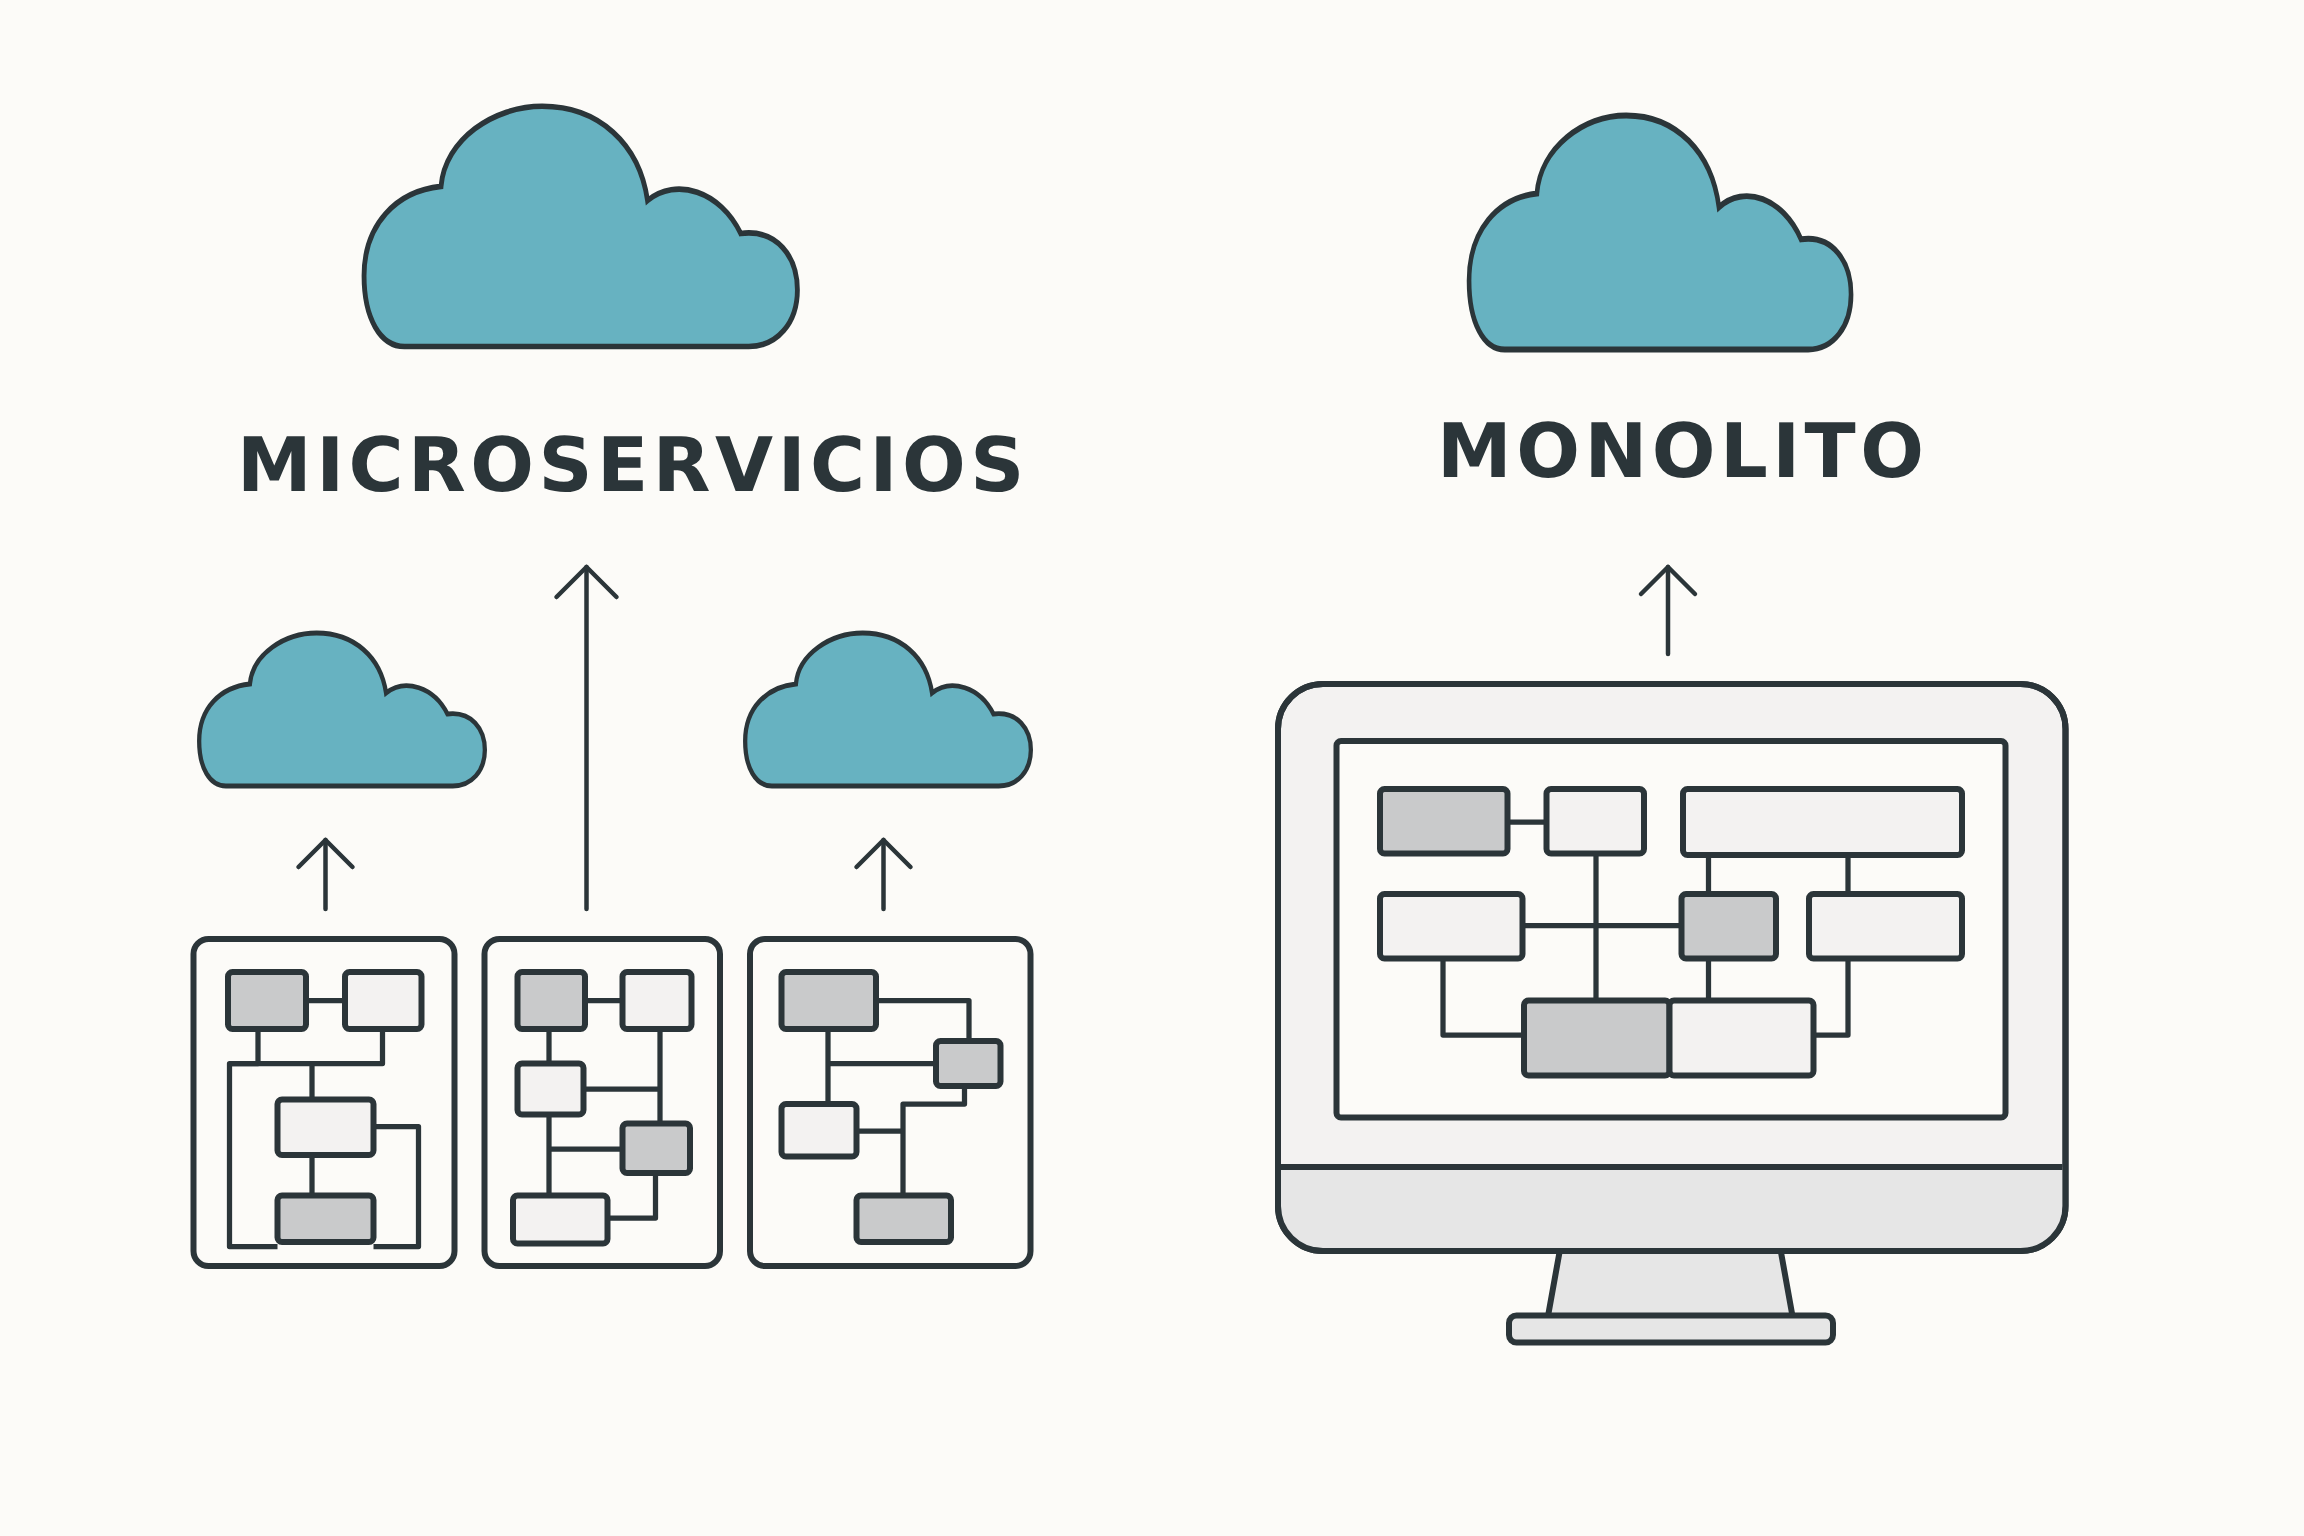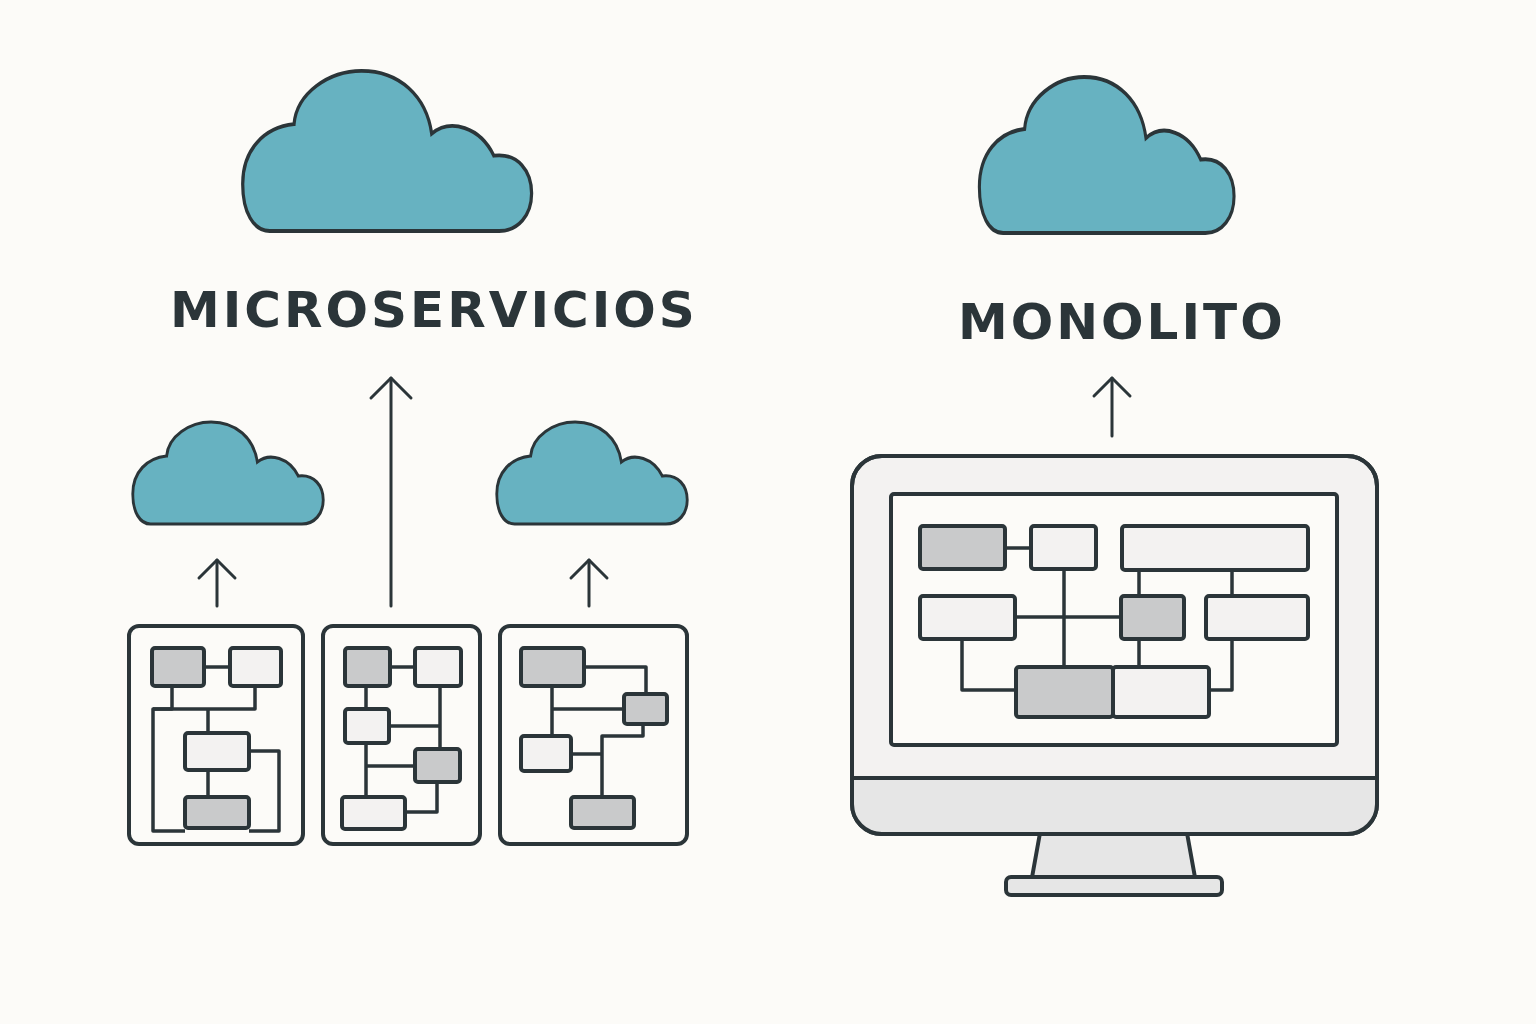--- a/index.html
+++ b/index.html
@@ -126,15 +126,15 @@
       <rect x="1031" y="526" width="65" height="43" rx="3" fill="#f3f2f1" stroke-width="4"></rect>
       <rect x="1122" y="526" width="186" height="44" rx="3" fill="#f3f2f1" stroke-width="4"></rect>
       <rect x="920" y="596" width="95" height="43" rx="3" fill="#f3f2f1" stroke-width="4"></rect>
       <rect x="1121" y="596" width="63" height="43" rx="3" fill="#c9cacb" stroke-width="4"></rect>
       <rect x="1206" y="596" width="102" height="43" rx="3" fill="#f3f2f1" stroke-width="4"></rect>
       <rect x="1016" y="667" width="97" height="50" rx="3" fill="#c9cacb" stroke-width="4"></rect>
       <rect x="1113" y="667" width="96" height="50" rx="3" fill="#f3f2f1" stroke-width="4"></rect>
     </g>
   </svg>
 
-  <div class="title" style="left:170px;top:280px;">MICROSERVICIOS</div>
-  <div class="title" style="left:958px;top:292px;">MONOLITO</div>
+  <div class="title" style="left:158px;top:280px;">MICROSERVICIOS</div>
+  <div class="title" style="left:958px;top:271px;">MONOLITO</div>
 </div>
 
 </body></html>

